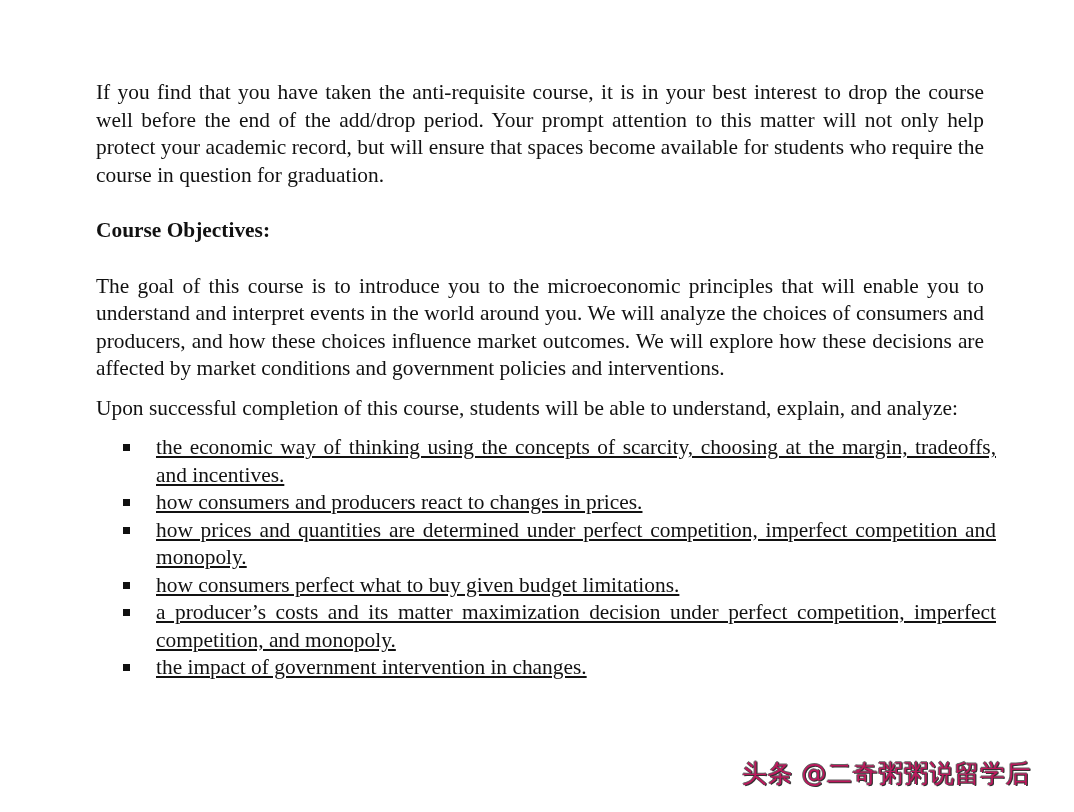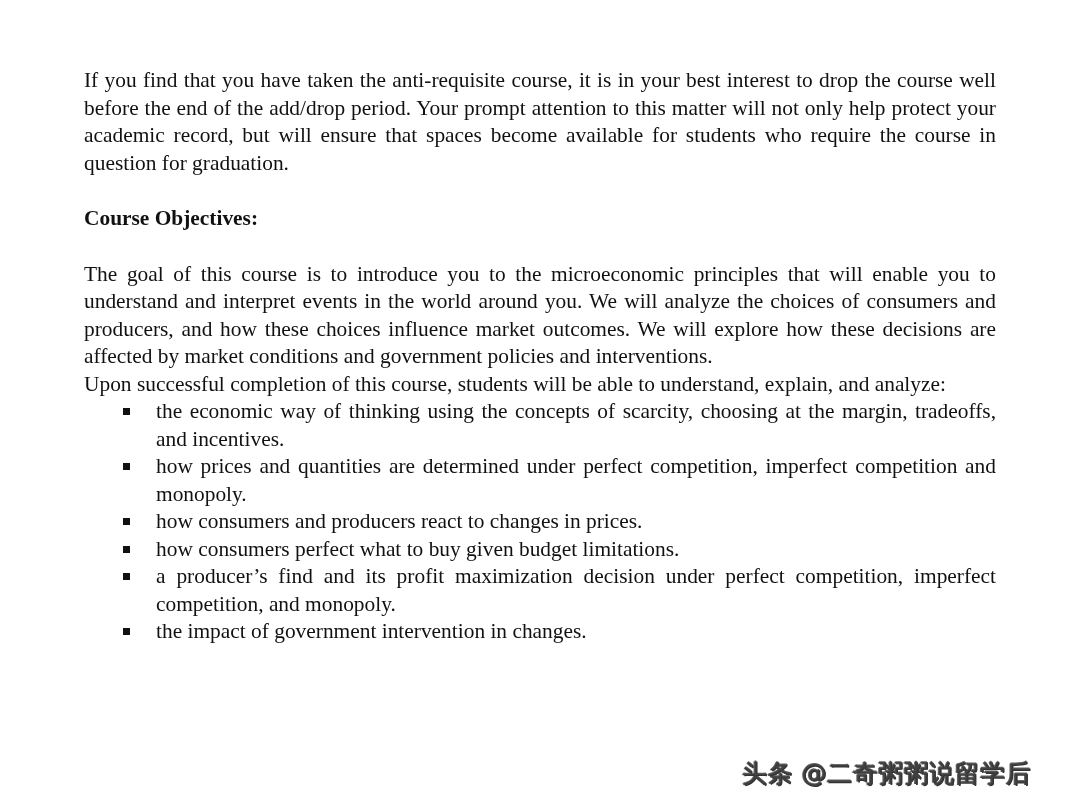--- a/index.html
+++ b/index.html
@@ -1,41 +1,41 @@
 <!DOCTYPE html>
 <html><head>
 <meta charset="utf-8">
 <style>
   html, body { margin:0; padding:0; background:#ffffff; }
   body { width:1074px; height:812px; position:relative; overflow:hidden;
          font-family:"Liberation Serif", serif; color:#111; }
   .page { position:absolute; left:84px; top:67px; width:912px; font-size:21.4px; line-height:27.5px; }
-  p { margin:0; text-align:justify; text-align-last:left; }
+  p { margin:12px; text-align:justify; text-align-last:left; }
   .heading { font-weight:bold; margin-top:28px; margin-bottom:28px; }
-  ul { list-style:none; margin:0; padding:0; }
+  ul { list-style:none; margin:0; padding:0;text-decoration:underline; }
   li { position:relative; padding-left:72px; text-align:justify; text-align-last:left; }
   li .bullet { position:absolute; left:39px; top:10px; width:7px; height:7px; background:#111; }
   .watermark { position:absolute; left:742px; top:757px; font-family:"DejaVu Sans", sans-serif;
-               font-size:25px; color:#404040; letter-spacing:0.5px;
+               font-size:25px; color:#be185d; letter-spacing:0.5px;
                text-shadow: 1px 1px 0 #333, -1px 0 0 #666, 0 -1px 0 #666, 1px 0 0 #333; }
 </style>
 </head>
 <body>
 
 <div class="page">
   <p>If you find that you have taken the anti-requisite course, it is in your best interest to drop the course well before the end of the add/drop period. Your prompt attention to this matter will not only help protect your academic record, but will ensure that spaces become available for students who require the course in question for graduation.</p>
 
   <p class="heading">Course Objectives:</p>
   <p>The goal of this course is to introduce you to the microeconomic principles that will enable you to understand and interpret events in the world around you.  We will analyze the choices of consumers and producers, and how these choices influence market outcomes.  We will explore how these decisions are affected by market conditions and government policies and interventions.</p>
 
   <p>Upon successful completion of this course, students will be able to understand, explain, and analyze:</p>
 
   <ul>
     <li><span class="bullet"></span><span>the economic way of thinking using the concepts of scarcity, choosing at the margin, tradeoffs, and incentives.</span></li>
+    <li><span class="bullet"></span><span>how consumers and producers react to changes in prices.</span></li>
     <li><span class="bullet"></span><span>how prices and quantities are determined under perfect competition, imperfect competition and monopoly.</span></li>
-    <li><span class="bullet"></span><span>how consumers and producers react to changes in prices.</span></li>
     <li><span class="bullet"></span><span>how consumers perfect what to buy given budget limitations.</span></li>
-    <li><span class="bullet"></span><span>a producer’s find and its profit maximization decision under perfect competition, imperfect competition, and monopoly.</span></li>
+    <li><span class="bullet"></span><span>a producer’s costs and its matter maximization decision under perfect competition, imperfect competition, and monopoly.</span></li>
     <li><span class="bullet"></span><span>the impact of government intervention in changes.</span></li>
   </ul>
 </div>
 
 <div class="watermark">头条 @二奇粥粥说留学后</div>
 
 </body></html>

